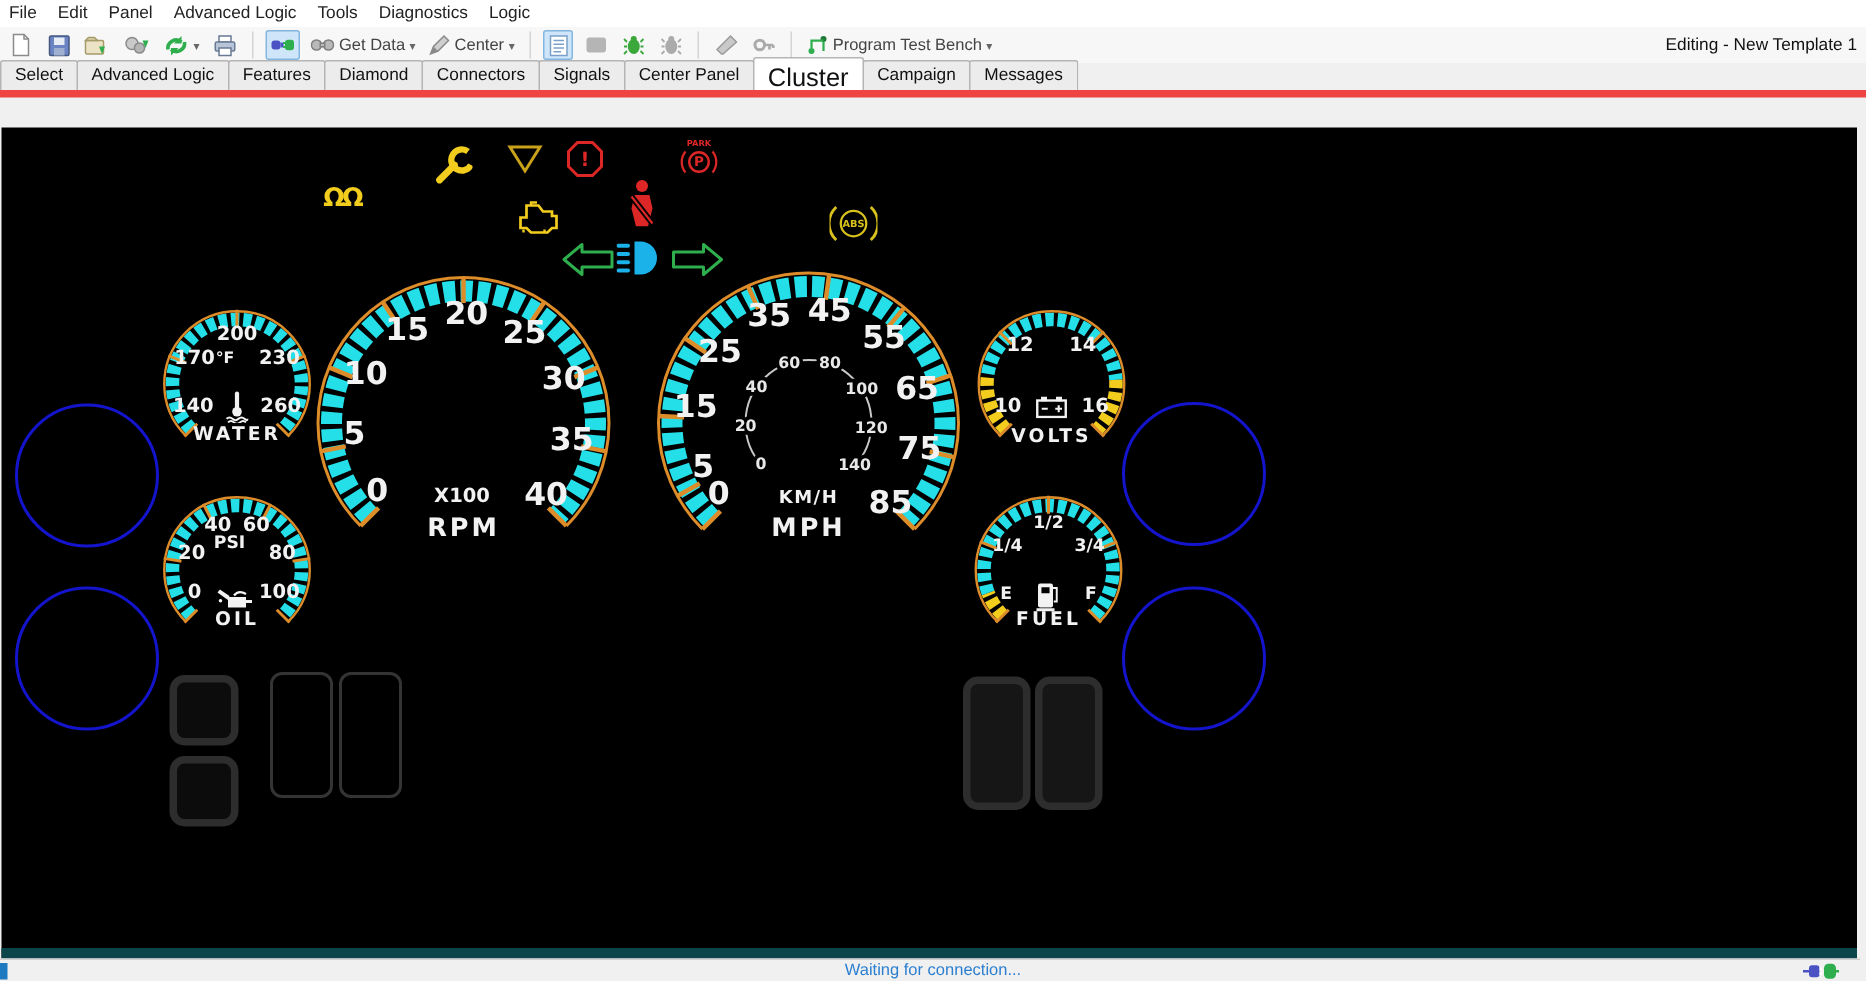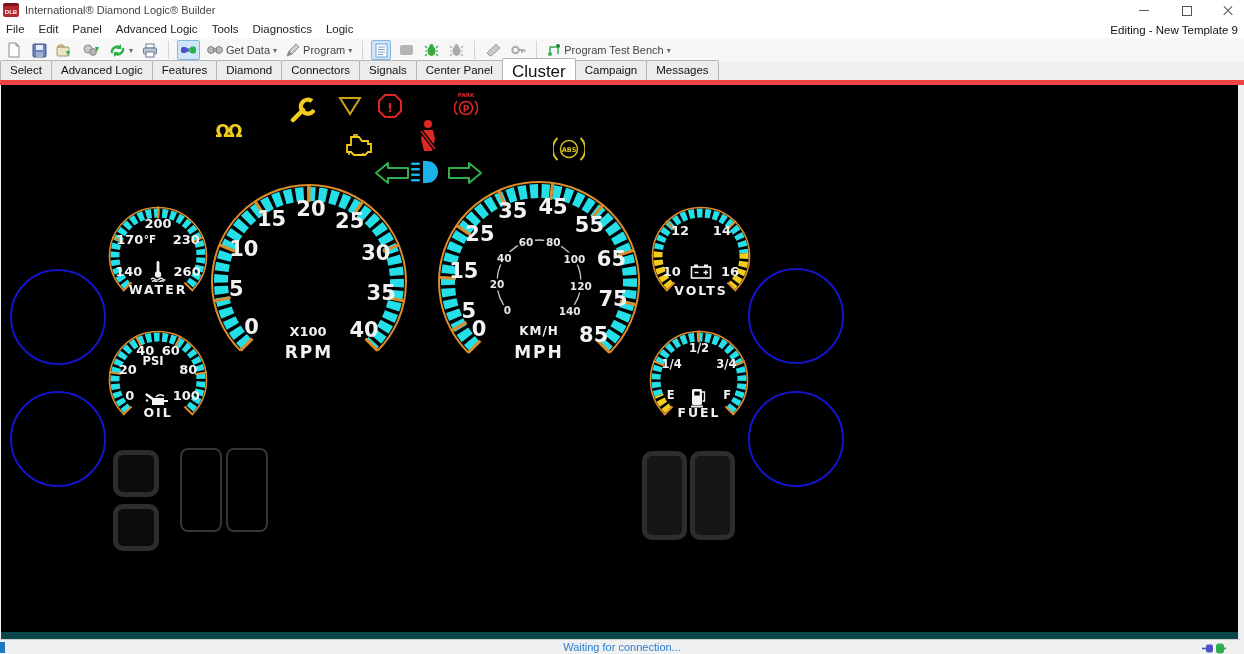--- a/index.html
+++ b/index.html
@@ -50,40 +50,31 @@
   .statusbar { position:absolute; left:0; bottom:0; width:1240px; height:15px; background:#f0f0f0; border-top:1px solid #cfcfcf; }
   .status-chip { position:absolute; left:0; top:2px; width:5px; height:11px; background:#1e7ac0; }
   .status-msg { position:absolute; left:0; width:1244px; text-align:center; font-size:11px; color:#2a7fd0; top:1px; }
   .status-plug { position:absolute; right:14px; top:1px; }
 </style>
 </head>
 <body>
 
 <div class="app">
 
-  <div class="titlebar">
-    <div class="dlb-logo">DLB</div>
-    <div class="win-title">International® Diamond Logic® Builder</div>
-    <div class="win-controls">
-      <div class="wc wc-min"></div>
-      <div class="wc wc-restore"></div>
-      <div class="wc wc-close"></div>
-    </div>
-  </div>
 
   <div class="menubar">
     <span>File</span>
     <span>Edit</span>
     <span>Panel</span>
     <span>Advanced Logic</span>
     <span>Tools</span>
     <span>Diagnostics</span>
     <span>Logic</span>
   </div>
-  <div class="editing-label">Editing - New Template 9</div>
+  <div class="editing-label">Editing - New Template 1</div>
 
   <div class="toolbar">
     <div class="tbtn">
       <svg width="14" height="16" viewBox="0 0 14 16">
           <path d="M2 1 h7 l3 3 v11 H2z" fill="#fff" stroke="#8a8a8a"></path>
           <path d="M9 1 v3 h3" fill="none" stroke="#8a8a8a"></path>
         </svg>
     </div>
     <div class="tbtn">
       <svg width="15" height="15" viewBox="0 0 15 15">
@@ -139,21 +130,21 @@
           <rect x="6.5" y="3.8" width="3" height="2.4" fill="#b9b9b9" stroke="#808080"></rect>
         </svg>
       <span>Get Data</span>
       <span class="caret">▾</span>
     </div>
     <div class="tbtn">
       <svg width="14" height="14" viewBox="0 0 14 14">
           <path d="M1 13 L3 8 L10 1 L13 4 L6 11 Z" fill="#cfcfcf" stroke="#8a8a8a"></path>
           <path d="M1 13 L3 8 L6 11 Z" fill="#8a8a8a"></path>
         </svg>
-      <span>Program</span>
+      <span>Center</span>
       <span class="caret">▾</span>
     </div>
     <div class="tsep"></div>
     <div class="tbtn hl">
       <svg width="13" height="15" viewBox="0 0 13 15">
           <rect x="1" y="1" width="11" height="13" fill="#fff" stroke="#7aa0c8"></rect>
           <path d="M3 4 h7 M3 6.5 h7 M3 9 h7 M3 11.5 h5" stroke="#7aa0c8"></path>
         </svg>
     </div>
     <div class="tbtn">

